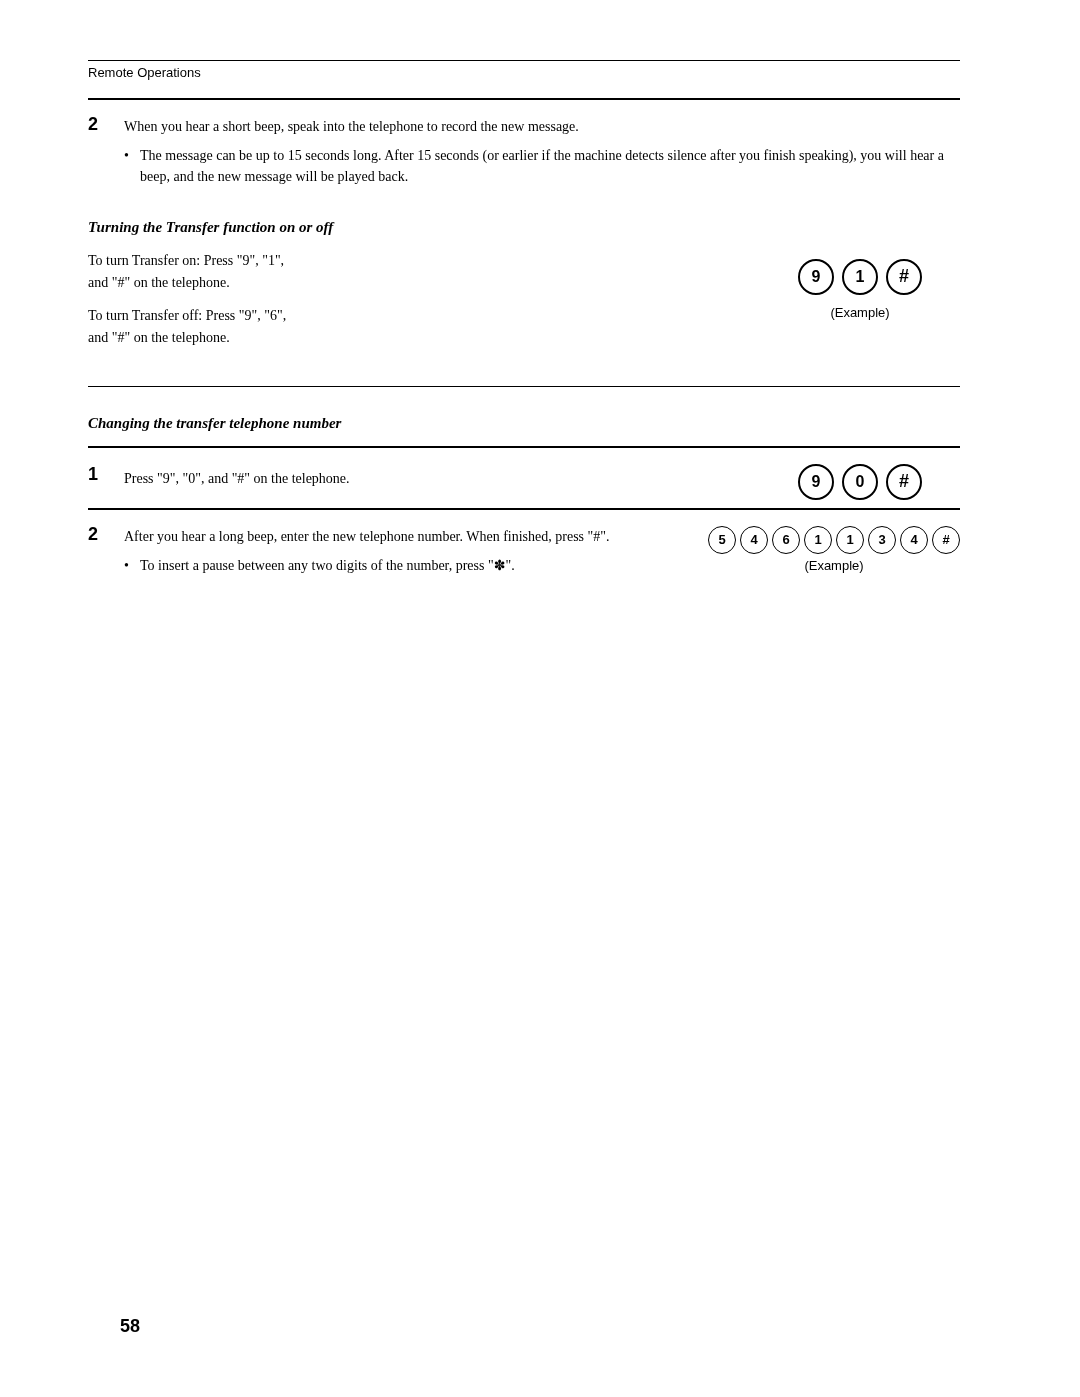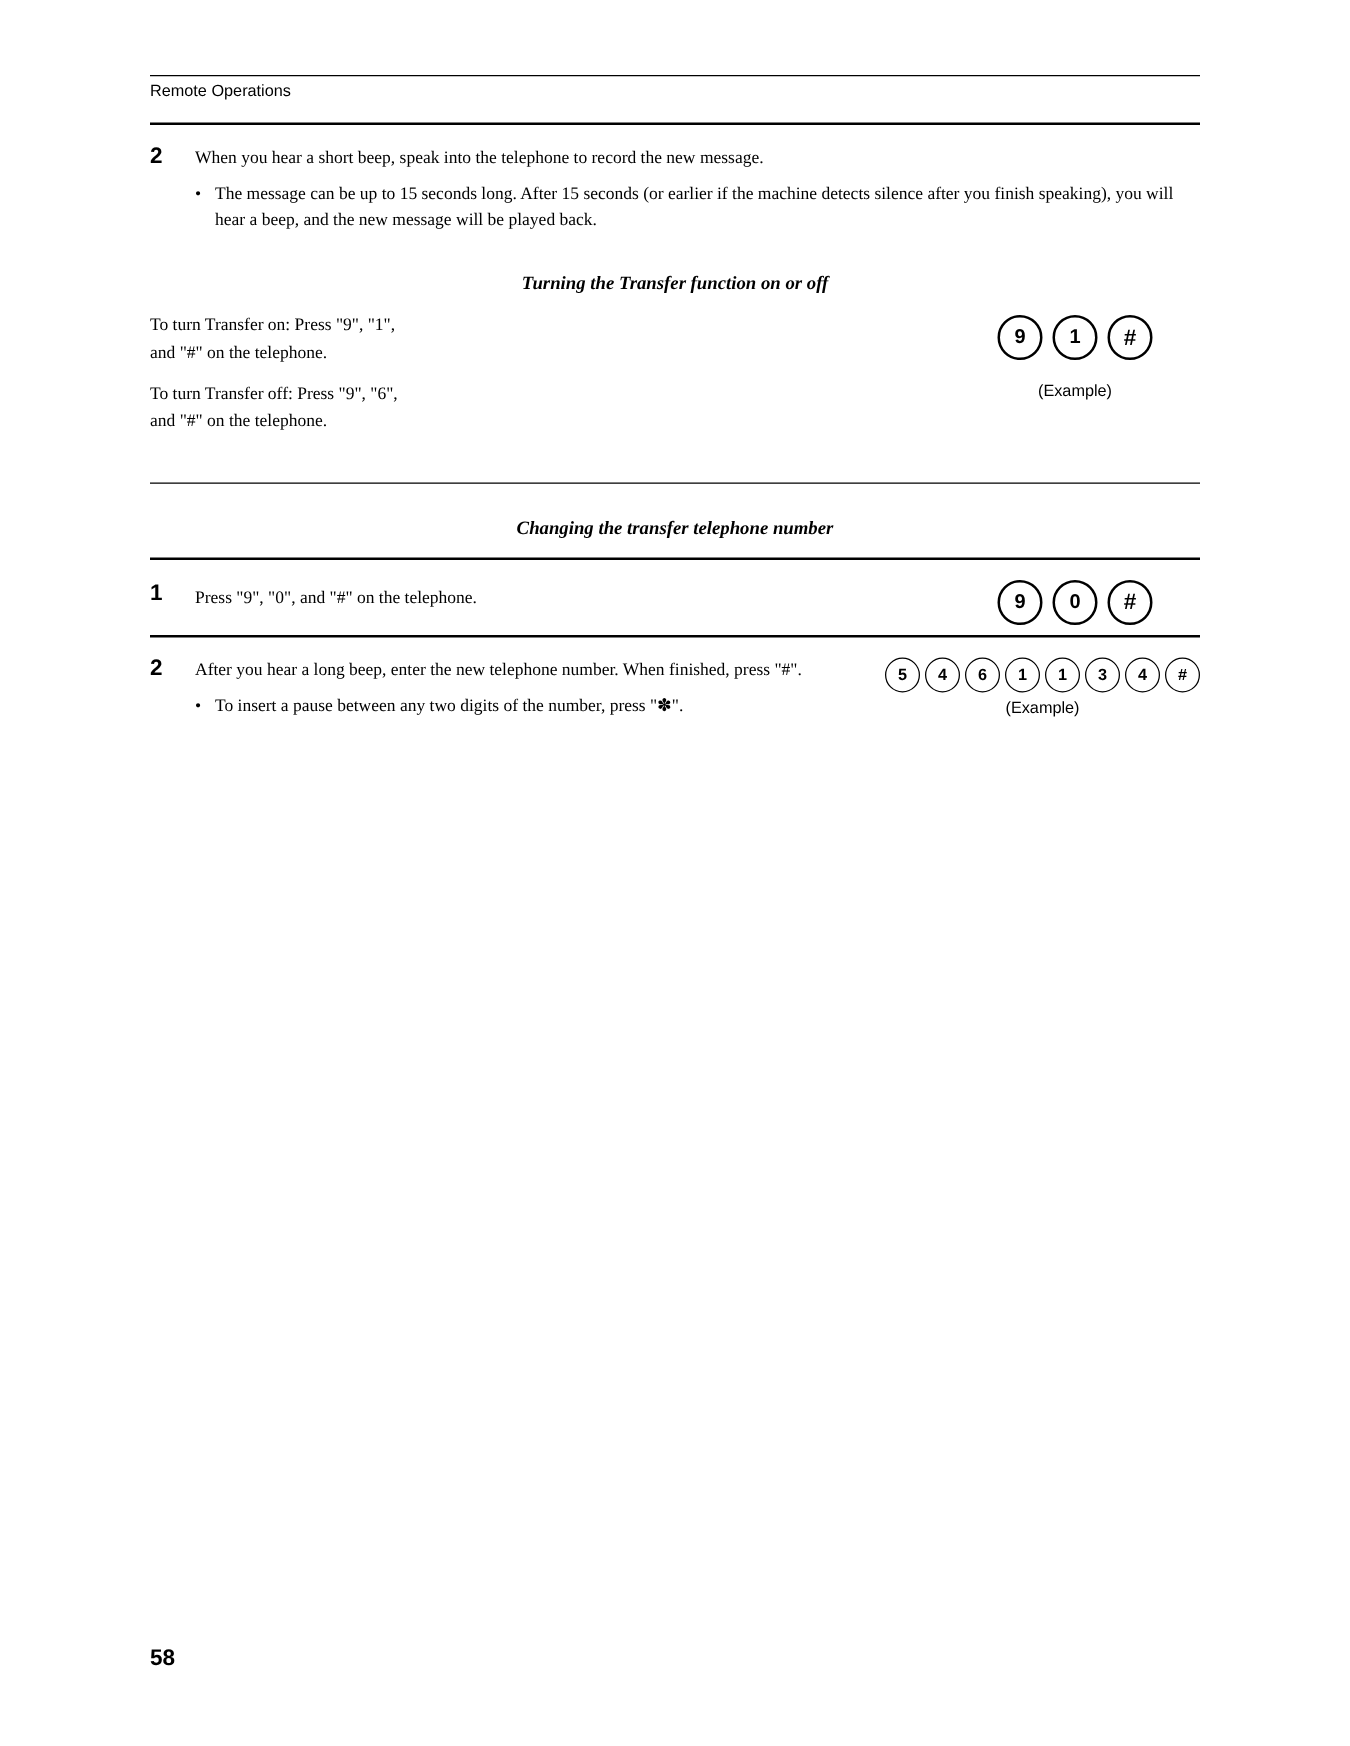--- a/index.html
+++ b/index.html
@@ -13,21 +13,21 @@
       font-family: 'Times New Roman', Times, serif;
       font-size: 14px;
       color: #000000;
       width: 1080px;
       min-height: 1397px;
     }
 
     .page {
       width: 1080px;
       min-height: 1397px;
-      padding: 60px 120px 60px 120px;
+      padding: 60px 120px 60px 88px;
       position: relative;
     }
 
     .top-rule {
       border: none;
       border-top: 1px solid #000;
       margin-bottom: 4px;
     }
 
     .section-rule {
@@ -85,21 +85,20 @@
       content: '•';
       position: absolute;
       left: 0;
     }
 
     .section-heading {
       font-size: 15px;
       font-weight: bold;
       font-style: italic;
       margin: 28px 0 14px 0;
-      text-align: center;
     }
 
     .two-col-keys {
       display: flex;
       align-items: center;
       gap: 8px;
       min-width: 180px;
       justify-content: center;
       padding-top: 2px;
     }
@@ -196,21 +195,21 @@
       position: absolute;
       bottom: 60px;
       left: 120px;
       font-size: 18px;
       font-weight: bold;
       font-family: Arial, sans-serif;
     }
 
     .transfer-on-row {
       display: flex;
-      align-items: flex-start;
+      align-items: flex-end;
       margin-bottom: 10px;
     }
 
     .transfer-off-row {
       display: flex;
       align-items: flex-start;
     }
 
     .transfer-left {
       flex: 1;

